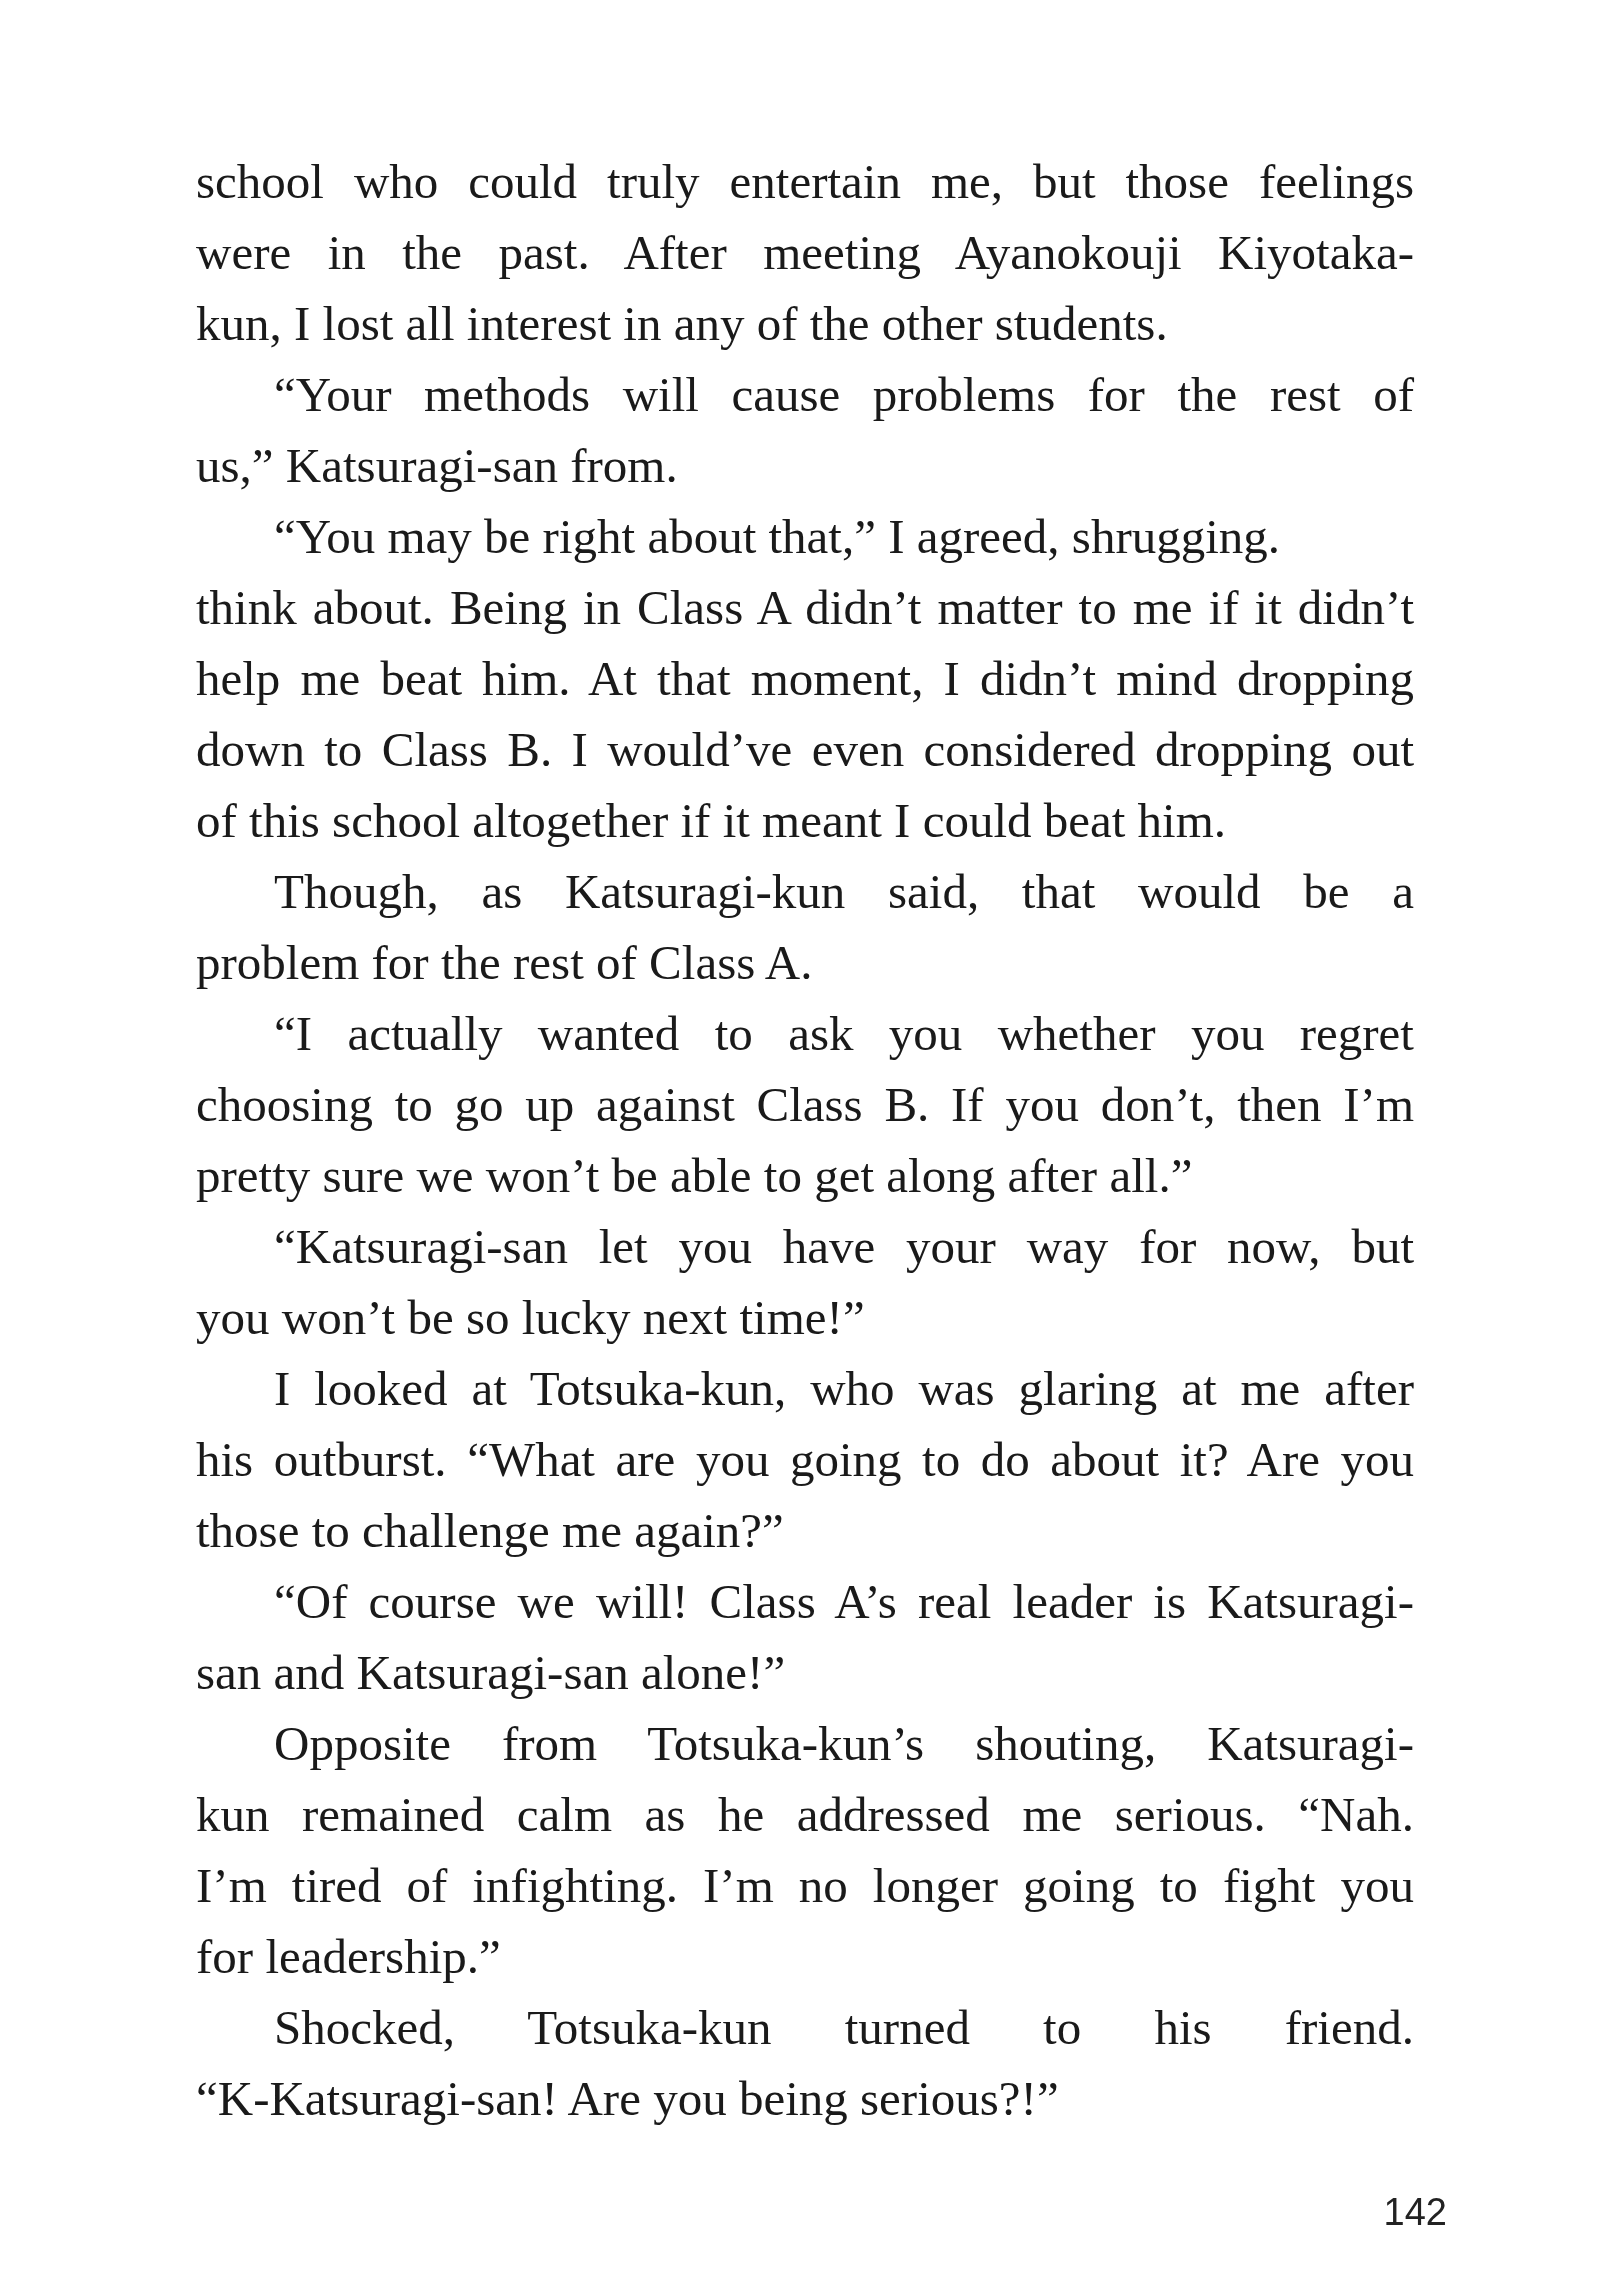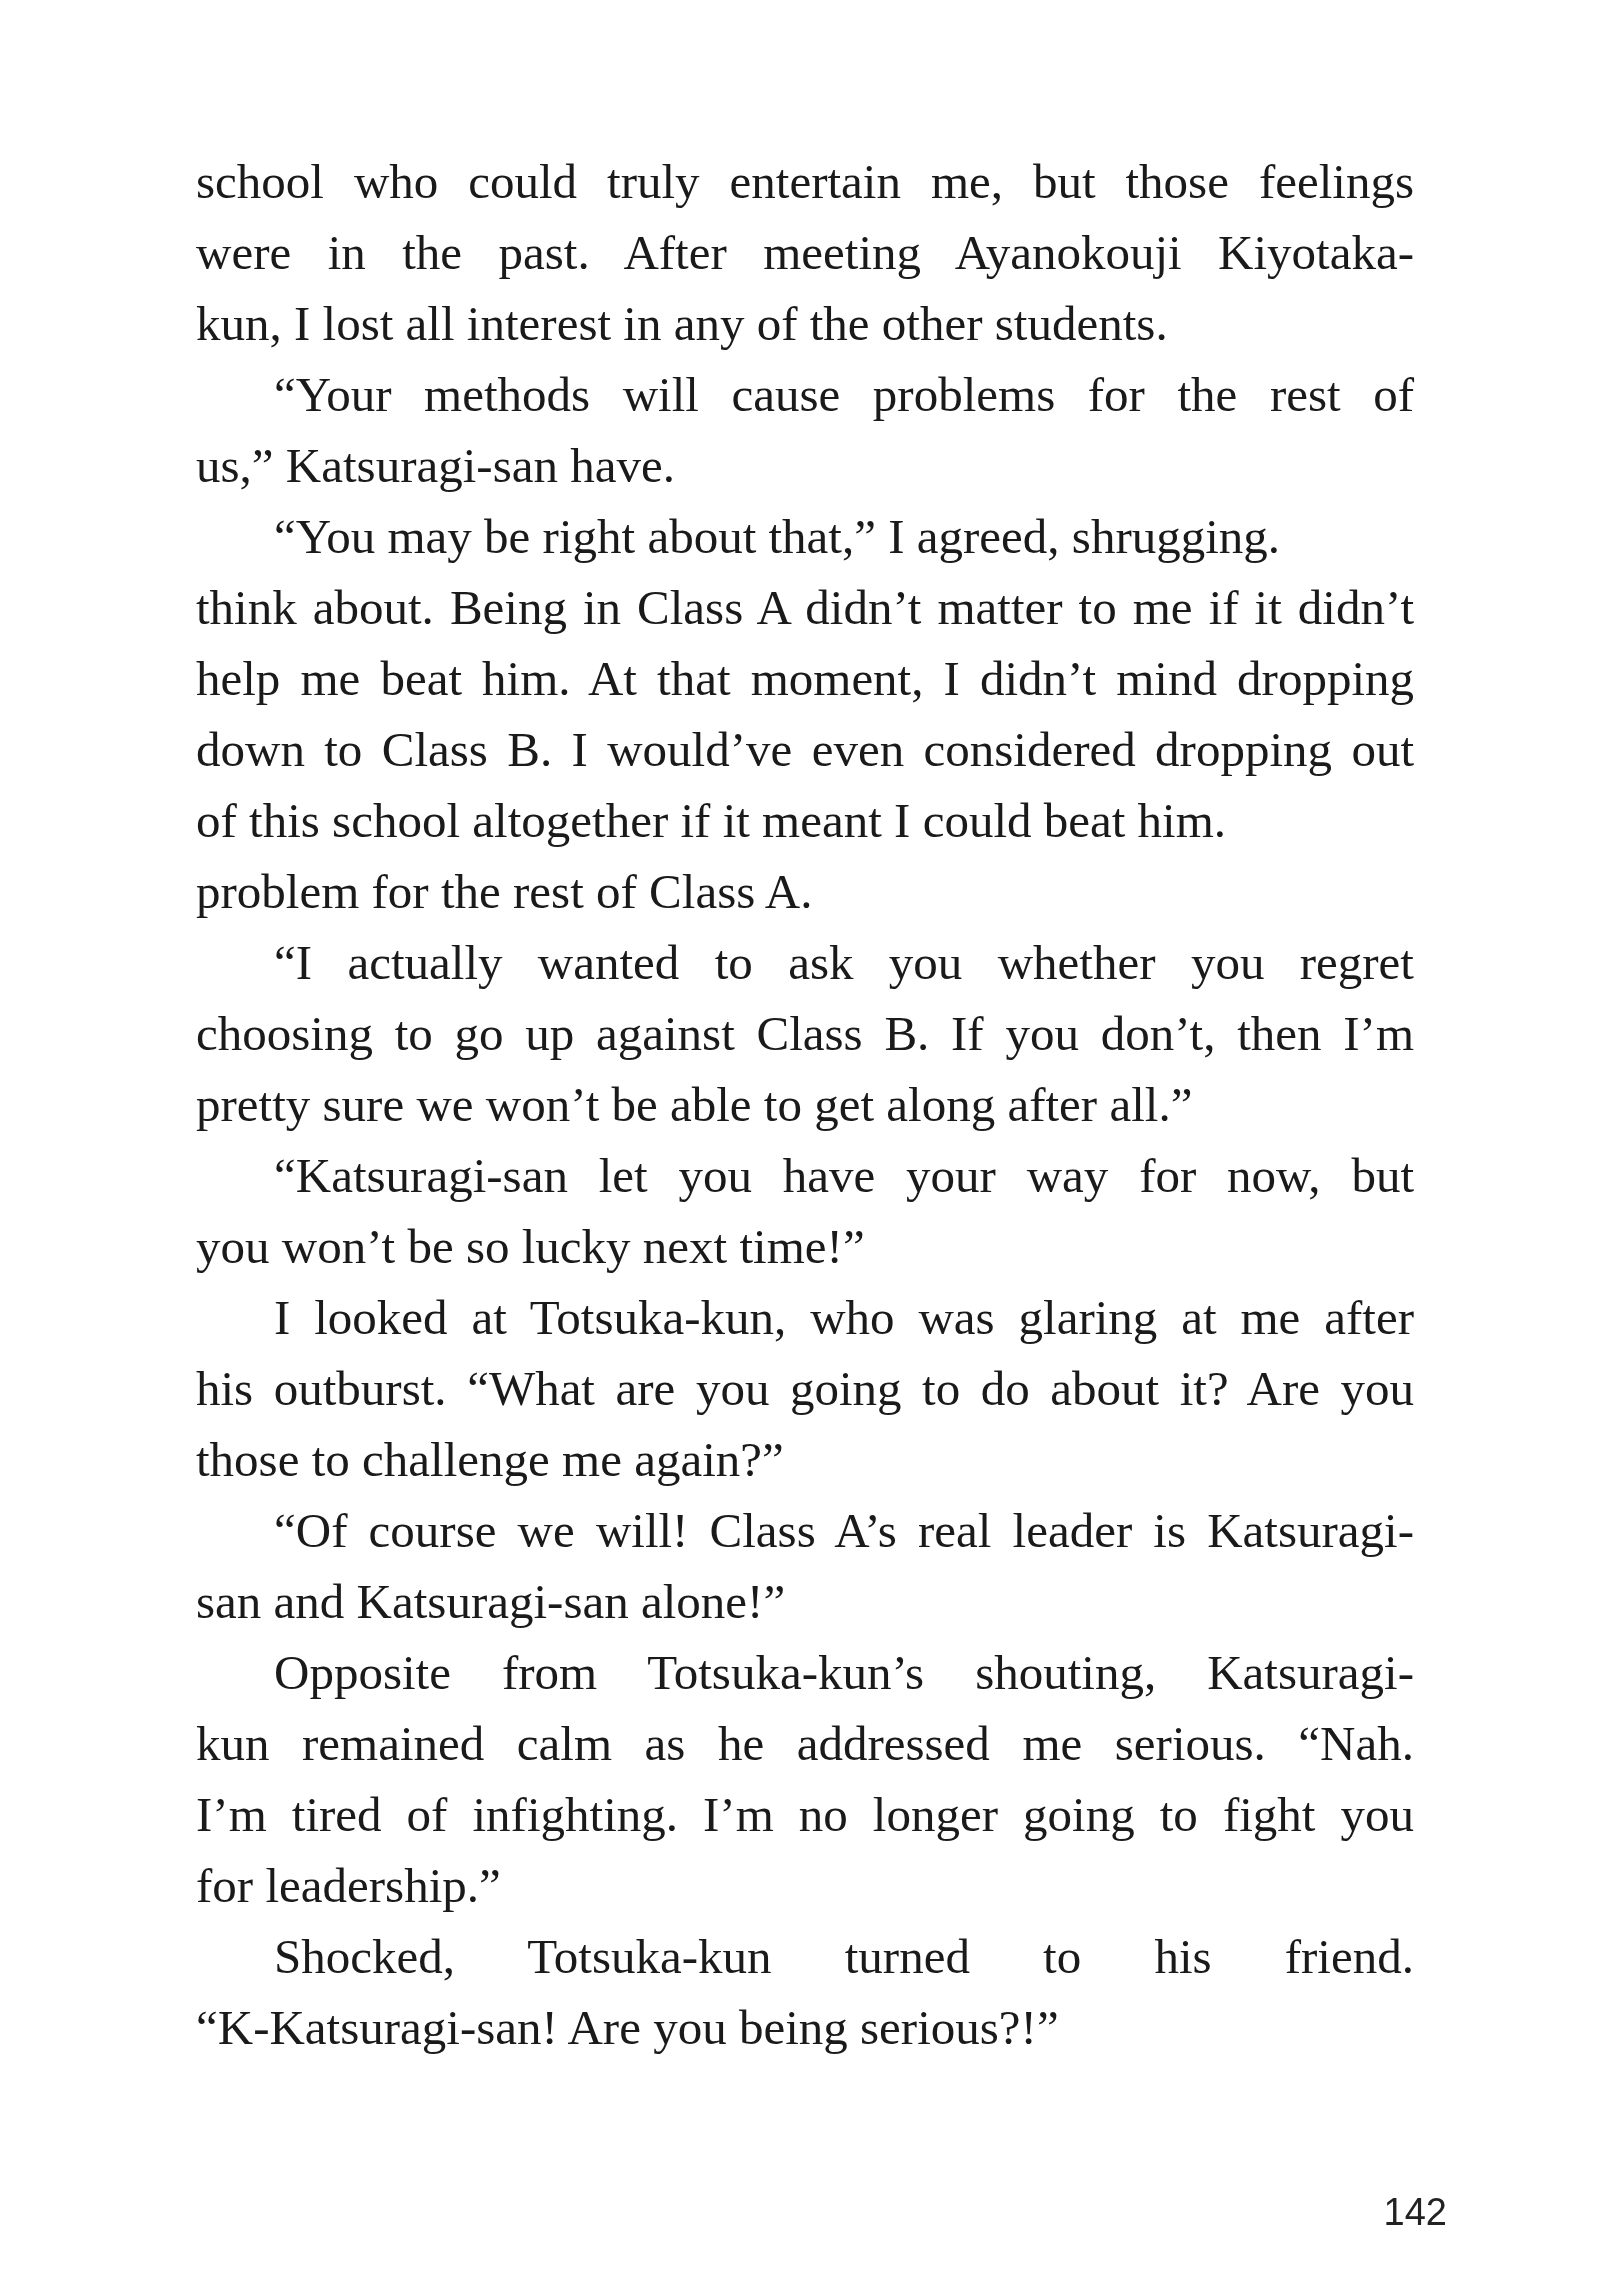--- a/index.html
+++ b/index.html
@@ -61,26 +61,27 @@
 </style>
 </head>
 <body>
 
 <div class="page">
   <main class="text-block">
     <p class="ln j">school who could truly entertain me, but those feelings</p>
     <p class="ln j">were in the past. After meeting Ayanokouji Kiyotaka-</p>
     <p class="ln l">kun, I lost all interest in any of the other students.</p>
     <p class="ln j ind">“Your methods will cause problems for the rest of</p>
-    <p class="ln l">us,” Katsuragi-san have.</p>
+    <p class="ln l">us,” Katsuragi-san from.</p>
     <p class="ln l ind">“You may be right about that,” I agreed, shrugging.</p>
     <p class="ln j">think about. Being in Class A didn’t matter to me if it didn’t</p>
     <p class="ln j">help me beat him. At that moment, I didn’t mind dropping</p>
     <p class="ln j">down to Class B. I would’ve even considered dropping out</p>
     <p class="ln l">of this school altogether if it meant I could beat him.</p>
+    <p class="ln j ind">Though, as Katsuragi-kun said, that would be a</p>
     <p class="ln l">problem for the rest of Class A.</p>
     <p class="ln j ind">“I actually wanted to ask you whether you regret</p>
     <p class="ln j">choosing to go up against Class B. If you don’t, then I’m</p>
     <p class="ln l">pretty sure we won’t be able to get along after all.”</p>
     <p class="ln j ind">“Katsuragi-san let you have your way for now, but</p>
     <p class="ln l">you won’t be so lucky next time!”</p>
     <p class="ln j ind">I looked at Totsuka-kun, who was glaring at me after</p>
     <p class="ln j">his outburst. “What are you going to do about it? Are you</p>
     <p class="ln l">those to challenge me again?”</p>
     <p class="ln j ind">“Of course we will! Class A’s real leader is Katsuragi-</p>

